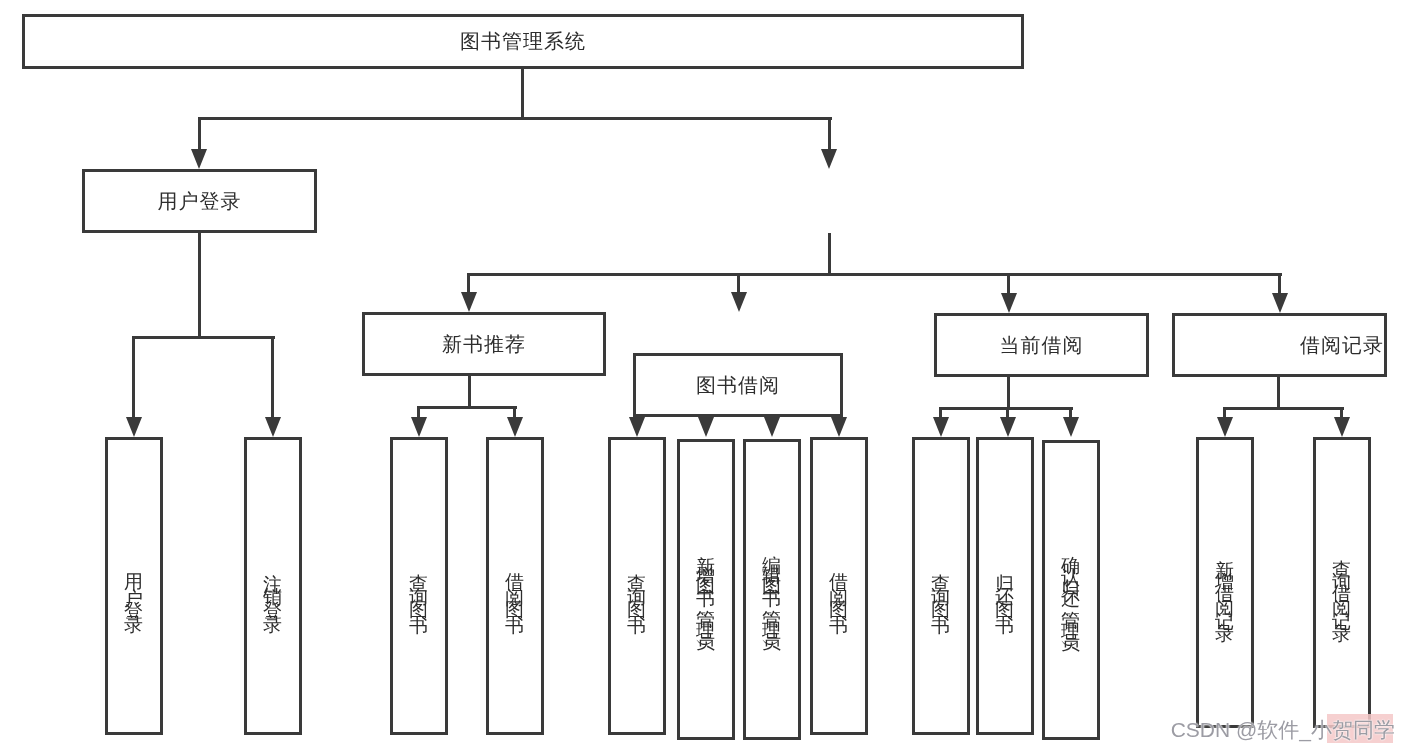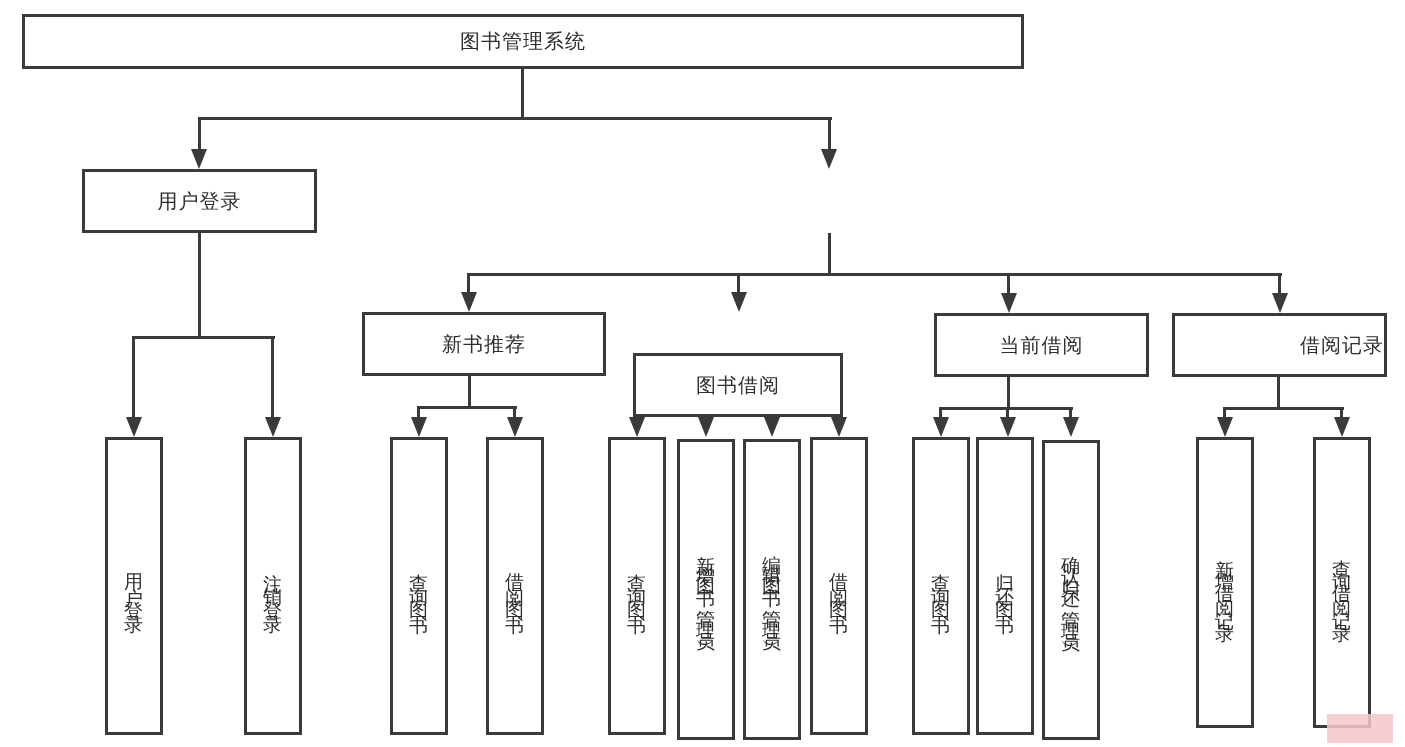--- a/index.html
+++ b/index.html
@@ -171,14 +171,15 @@
   </div>
 
   <div class="vbox" style="left:1196px;top:437px;height:291px;">
     <span class="vlabel mid">新增借阅记录</span>
   </div>
   <div class="vbox" style="left:1313px;top:437px;height:291px;">
     <span class="vlabel mid">查询借阅记录</span>
   </div>
 
   <div id="watermark-highlight"></div>
+  <div id="watermark">CSDN @软件_小贺同学</div>
 
 </div>
 
 </body></html>

